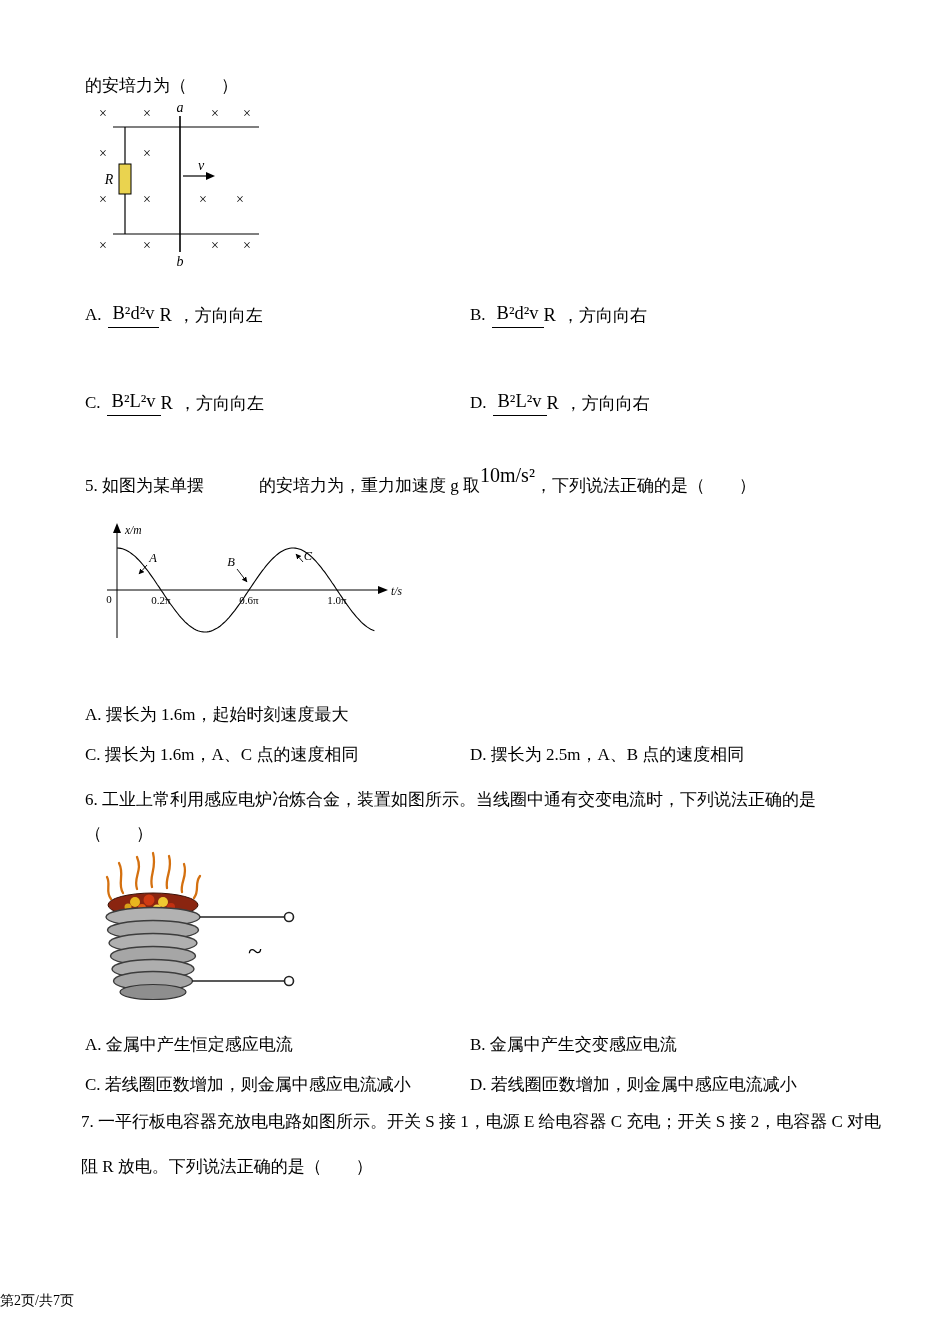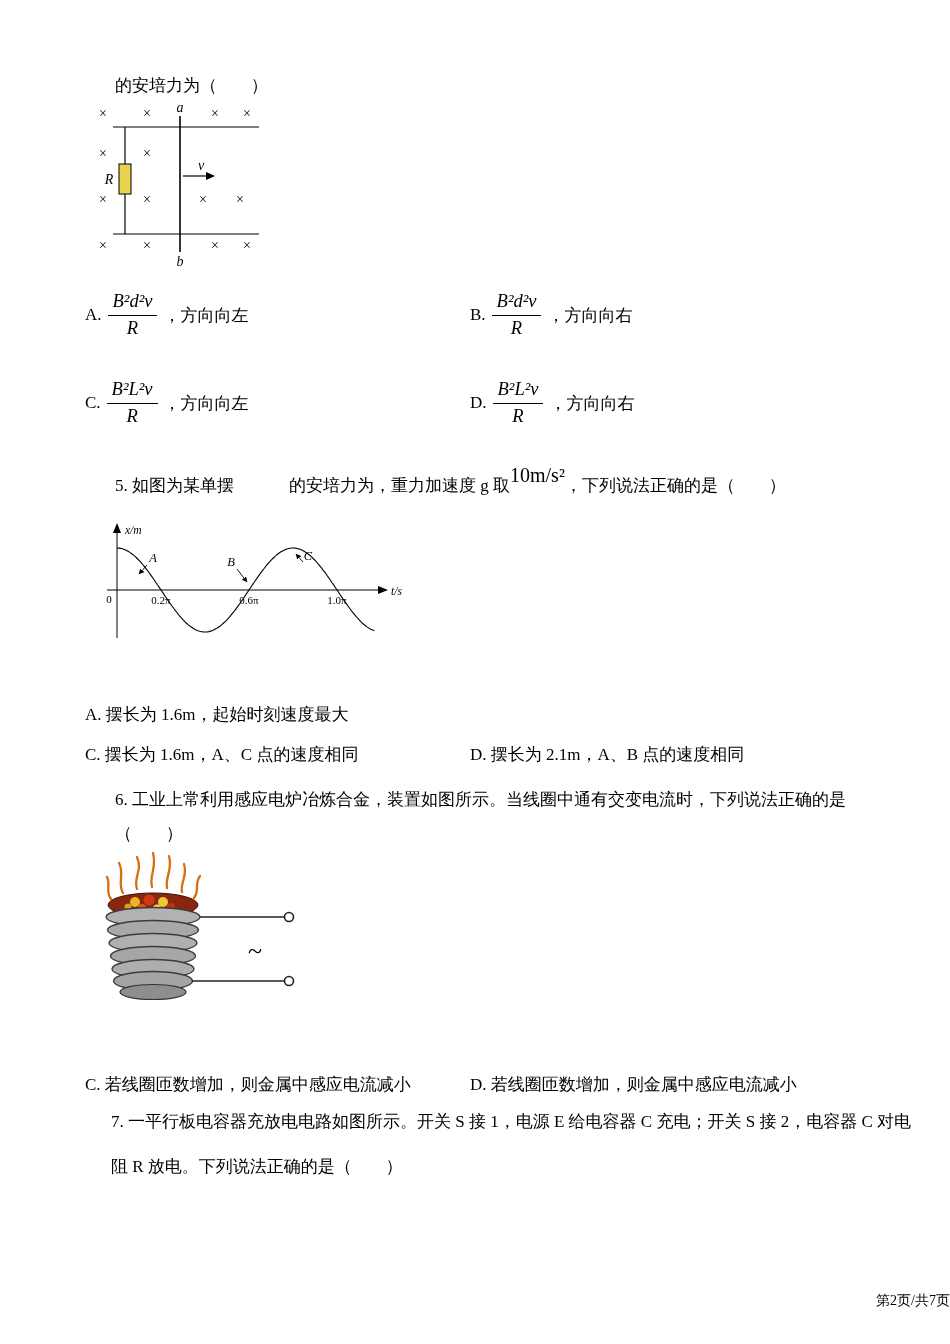--- a/index.html
+++ b/index.html
@@ -1,31 +1,31 @@
 <!DOCTYPE html>
 <html><head>
 <meta charset="utf-8">
 <style>
   html,body{margin:0;padding:0;background:#fff;}
   .page{position:relative;width:950px;height:1344px;background:#fff;
         font-family:"Liberation Serif","DejaVu Serif",serif;color:#000;overflow:hidden;}
   .abs{position:absolute;}
-  .txt{font-size:17px;line-height:28px;white-space:nowrap;margin-left:30px;}
+  .txt{font-size:17px;line-height:28px;white-space:nowrap;}
   .optrow{left:85px;width:800px;display:flex;}
   .opt{font-size:17px;white-space:nowrap;}
   .opt.col-a{width:385px;}
   .frac-opt{display:flex;align-items:center;height:62px;}
-  .frac{display:inline-flex;flex-direction:column;align-items:center;margin:0 6px;
-        font-style:italic;font-size:18.5px;line-height:1.25;}
+  .frac{display:inline-flex;flex-direction:row;align-items:center;margin:0 6px;
+        font-size:18.5px;line-height:1.25;}
   .frac .num{padding:0 5px 1px;border-bottom:1.4px solid #000;}
   .frac .den{padding-top:1px;}
   .raised{position:relative;top:-9px;font-size:20px;}
   .spacer{display:inline-block;width:55px;}
   .q7line{margin-bottom:17px;}
-  .footer{left:0;width:950px;text-align:right;font-size:14px;}
+  .footer{left:0;width:950px;text-align:left;font-size:14px;}
   svg text{font-family:"Liberation Serif","DejaVu Serif",serif;}
   .cross{font-size:14px;text-anchor:middle;}
   .dlabel{font-size:14px;font-style:italic;text-anchor:middle;}
   .glabel{font-size:11.5px;font-style:italic;}
   .tick{text-anchor:middle;font-style:normal;font-size:11px;}
   .plabel{font-size:12.5px;font-style:italic;text-anchor:middle;}
   .axis{stroke:#000;stroke-width:1;}
   .wire{stroke:#000;stroke-width:1.2;fill:none;}
   .curve{fill:none;stroke:#000;stroke-width:1.1;}
   .ptr{stroke:#000;stroke-width:0.9;}
@@ -141,21 +141,21 @@
     <line class="ptr" x1="142" y1="51" x2="152" y2="64" marker-end="url(#ah)"></line>
     <text class="plabel" x="213" y="42">C</text>
     <line class="ptr" x1="208" y1="44" x2="201" y2="36" marker-end="url(#ah)"></line>
   </svg>
 
   <div class="abs optrow" style="top:703px">
     <div class="opt col-a">A. 摆长为 1.6m，起始时刻速度最大</div>
   </div>
   <div class="abs optrow" style="top:743px">
     <div class="opt col-a">C. 摆长为 1.6m，A、C 点的速度相同</div>
-    <div class="opt">D. 摆长为 2.1m，A、B 点的速度相同</div>
+    <div class="opt">D. 摆长为 2.5m，A、B 点的速度相同</div>
   </div>
 
   <div class="abs txt" style="top:786px;left:85px">6. 工业上常利用感应电炉冶炼合金，装置如图所示。当线圈中通有交变电流时，下列说法正确的是</div>
   <div class="abs txt" style="top:820px;left:85px">（　　）</div>
 
   <svg class="abs" style="top:843px;left:95px" width="215" height="165" viewBox="0 0 215 165">
 
     <g>
       <path class="flame" d="M28,50 C22,40 30,32 24,20"></path>
       <path class="flame" d="M42,46 C38,34 48,28 42,14"></path>
@@ -187,20 +187,24 @@
       <ellipse cx="58" cy="149" rx="33" ry="7.5" fill="#8e8e8e" stroke="#333" stroke-width="1.2"></ellipse>
     </g>
 
     <path class="lead" d="M105,74 L190,74"></path>
     <circle cx="194" cy="74" r="4.5" fill="#fff" stroke="#222" stroke-width="1.6"></circle>
     <path class="lead" d="M97,138 L190,138"></path>
     <circle cx="194" cy="138" r="4.5" fill="#fff" stroke="#222" stroke-width="1.6"></circle>
     <text x="160" y="116" font-size="26" text-anchor="middle">~</text>
   </svg>
 
+  <div class="abs optrow" style="top:1033px">
+    <div class="opt col-a">A. 金属中产生恒定感应电流</div>
+    <div class="opt">B. 金属中产生交变感应电流</div>
+  </div>
   <div class="abs optrow" style="top:1073px">
     <div class="opt col-a">C. 若线圈匝数增加，则金属中感应电流减小</div>
     <div class="opt">D. 若线圈匝数增加，则金属中感应电流减小</div>
   </div>
 
   <div class="abs" style="top:1108px;left:81px">
     <div class="txt q7line">7. 一平行板电容器充放电电路如图所示。开关 S 接 1，电源 E 给电容器 C 充电；开关 S 接 2，电容器 C 对电</div>
     <div class="txt">阻 R 放电。下列说法正确的是（　　）</div>
   </div>
 

